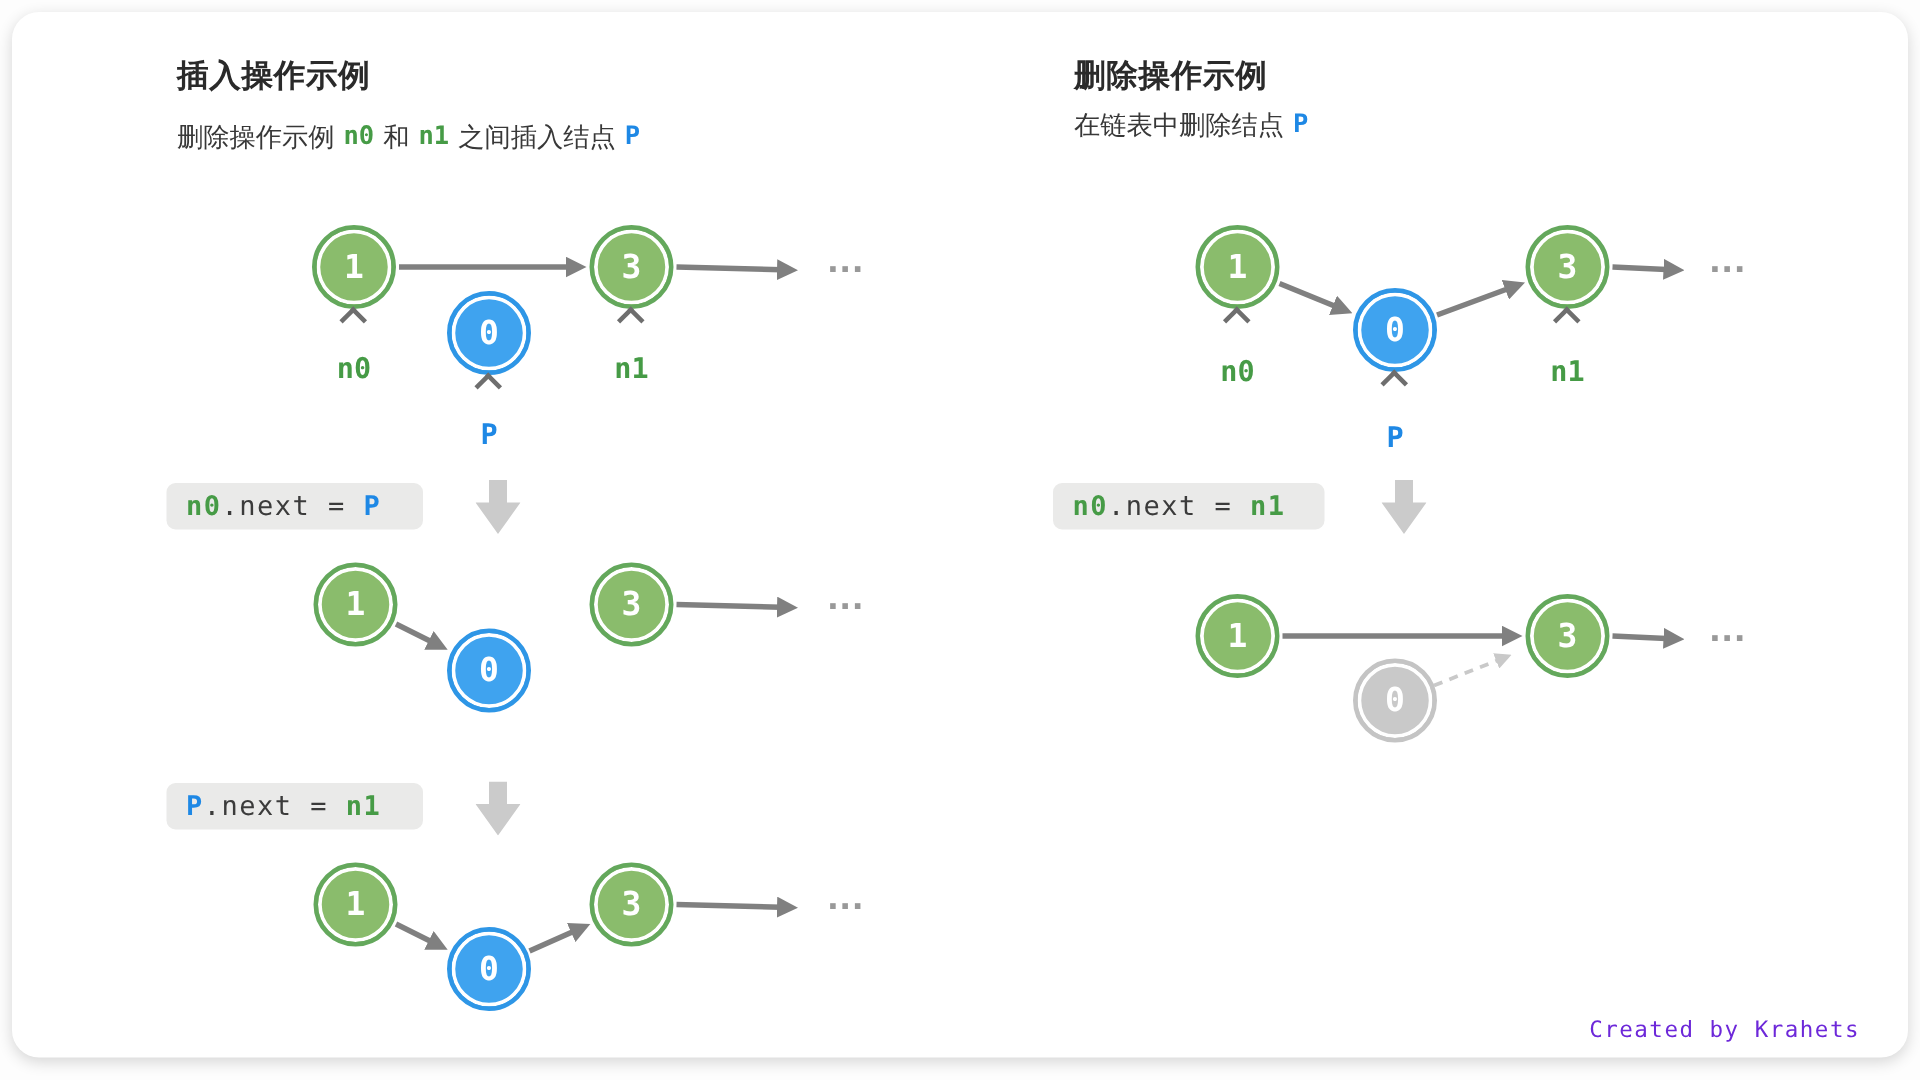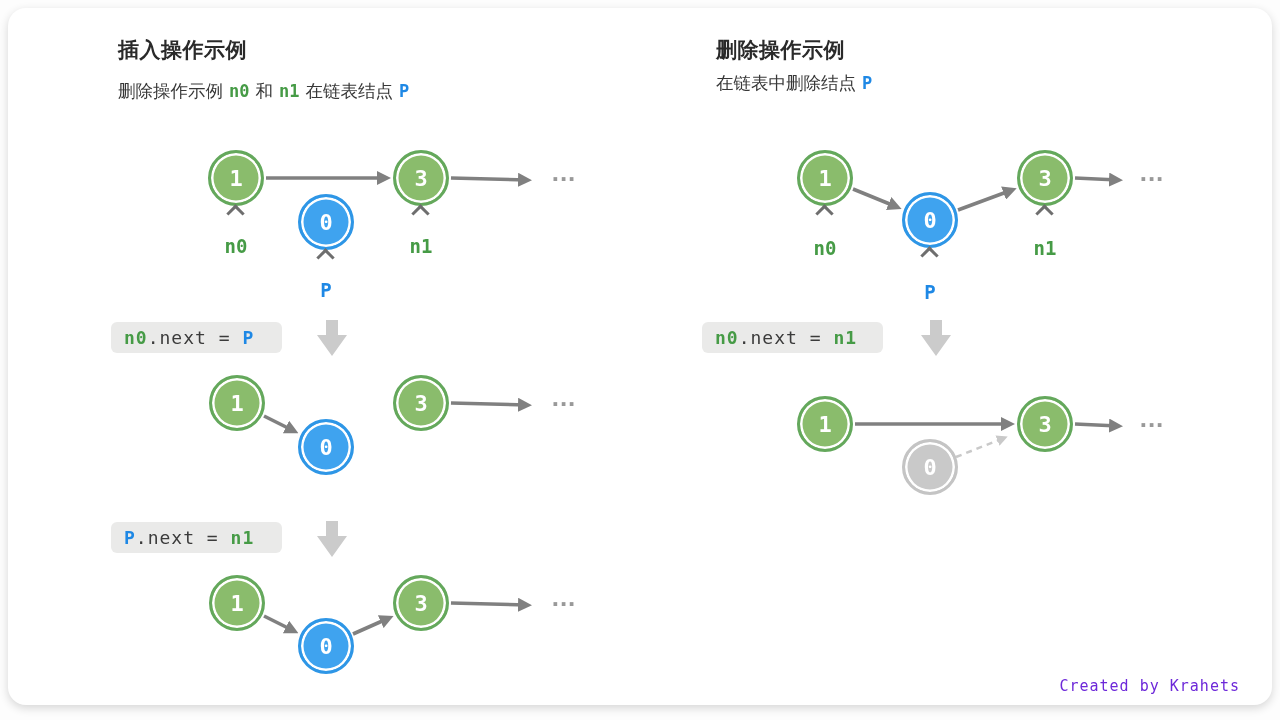--- a/index.html
+++ b/index.html
@@ -76,21 +76,21 @@
     <line x1="1075" y1="424" x2="1118" y2="426" stroke="#808080" stroke-width="3.6" marker-end="url(#ah)"></line>
     <line x1="956" y1="457" x2="1004" y2="438" stroke="#C9C9C9" stroke-width="2.5" stroke-dasharray="6 5" marker-end="url(#ahl)"></line>
   </svg>
 
   <div class="title" style="left:118px;top:36px">插入操作示例</div>
   <div class="subtitle" style="left:118px;top:79px">
     <span>删除操作示例</span>
     <span class="tok tok-green">n0</span>
     <span>和</span>
     <span class="tok tok-green">n1</span>
-    <span>在链表结点</span>
+    <span>之间插入结点</span>
     <span class="tok tok-blue">P</span>
   </div>
 
   <div class="node node-green" style="left:208px;top:150px">
       <span>1</span>
     </div>
   <div class="node node-green" style="left:393px;top:150px">
       <span>3</span>
     </div>
   <div class="node node-blue" style="left:298px;top:194px">

